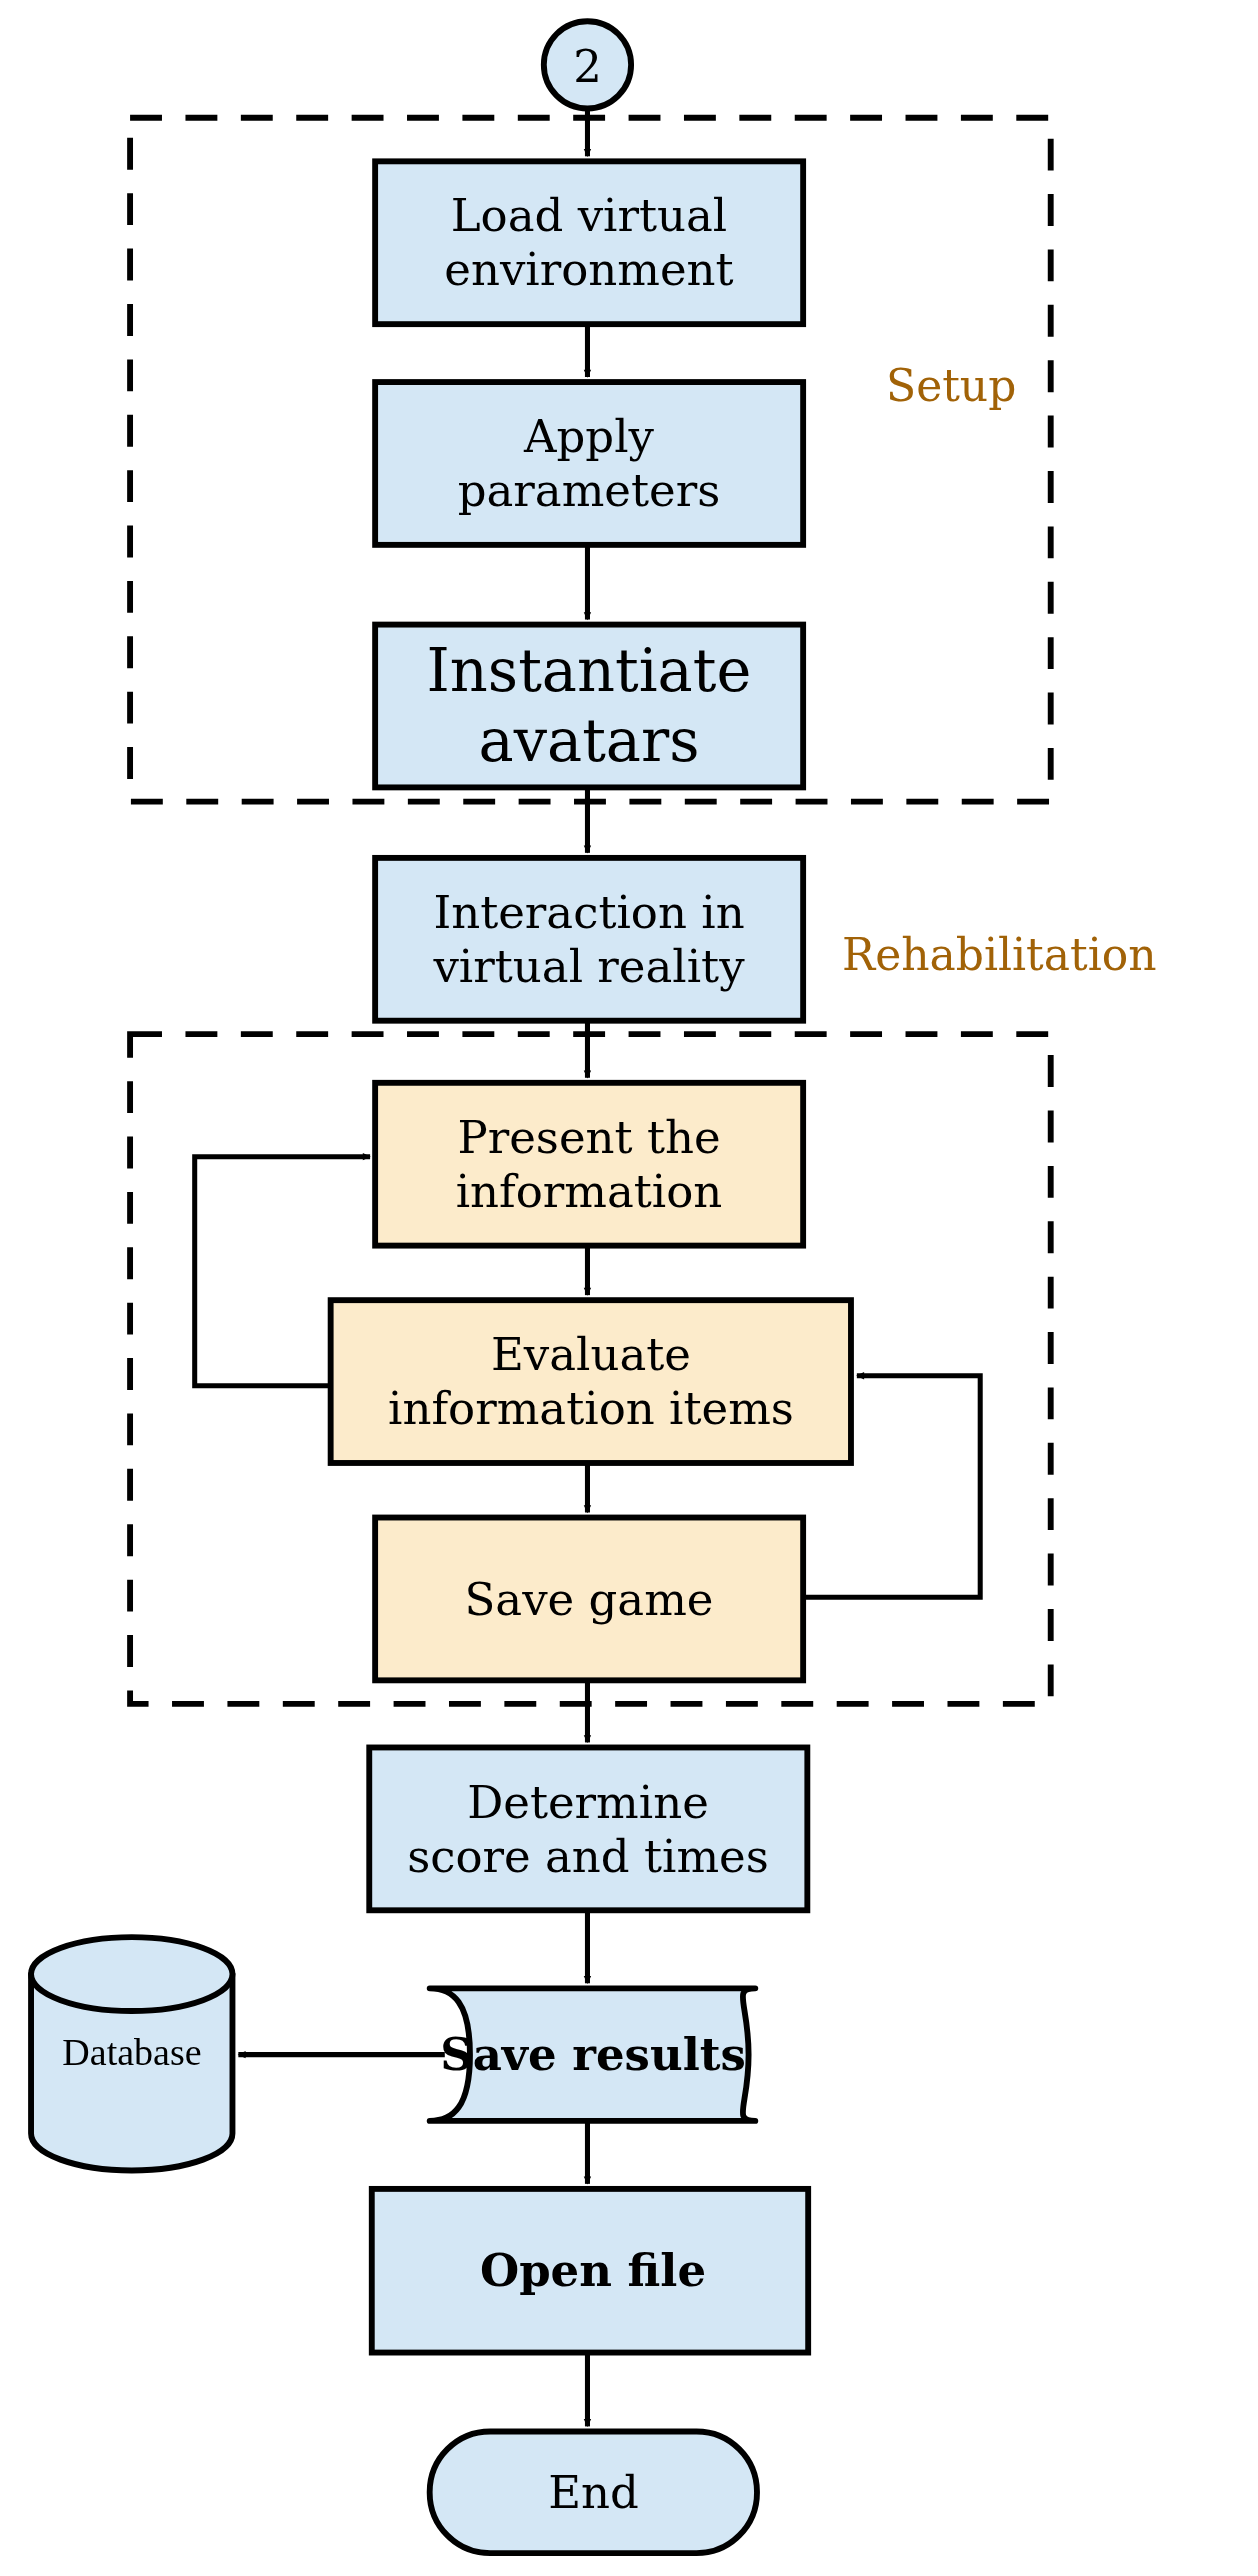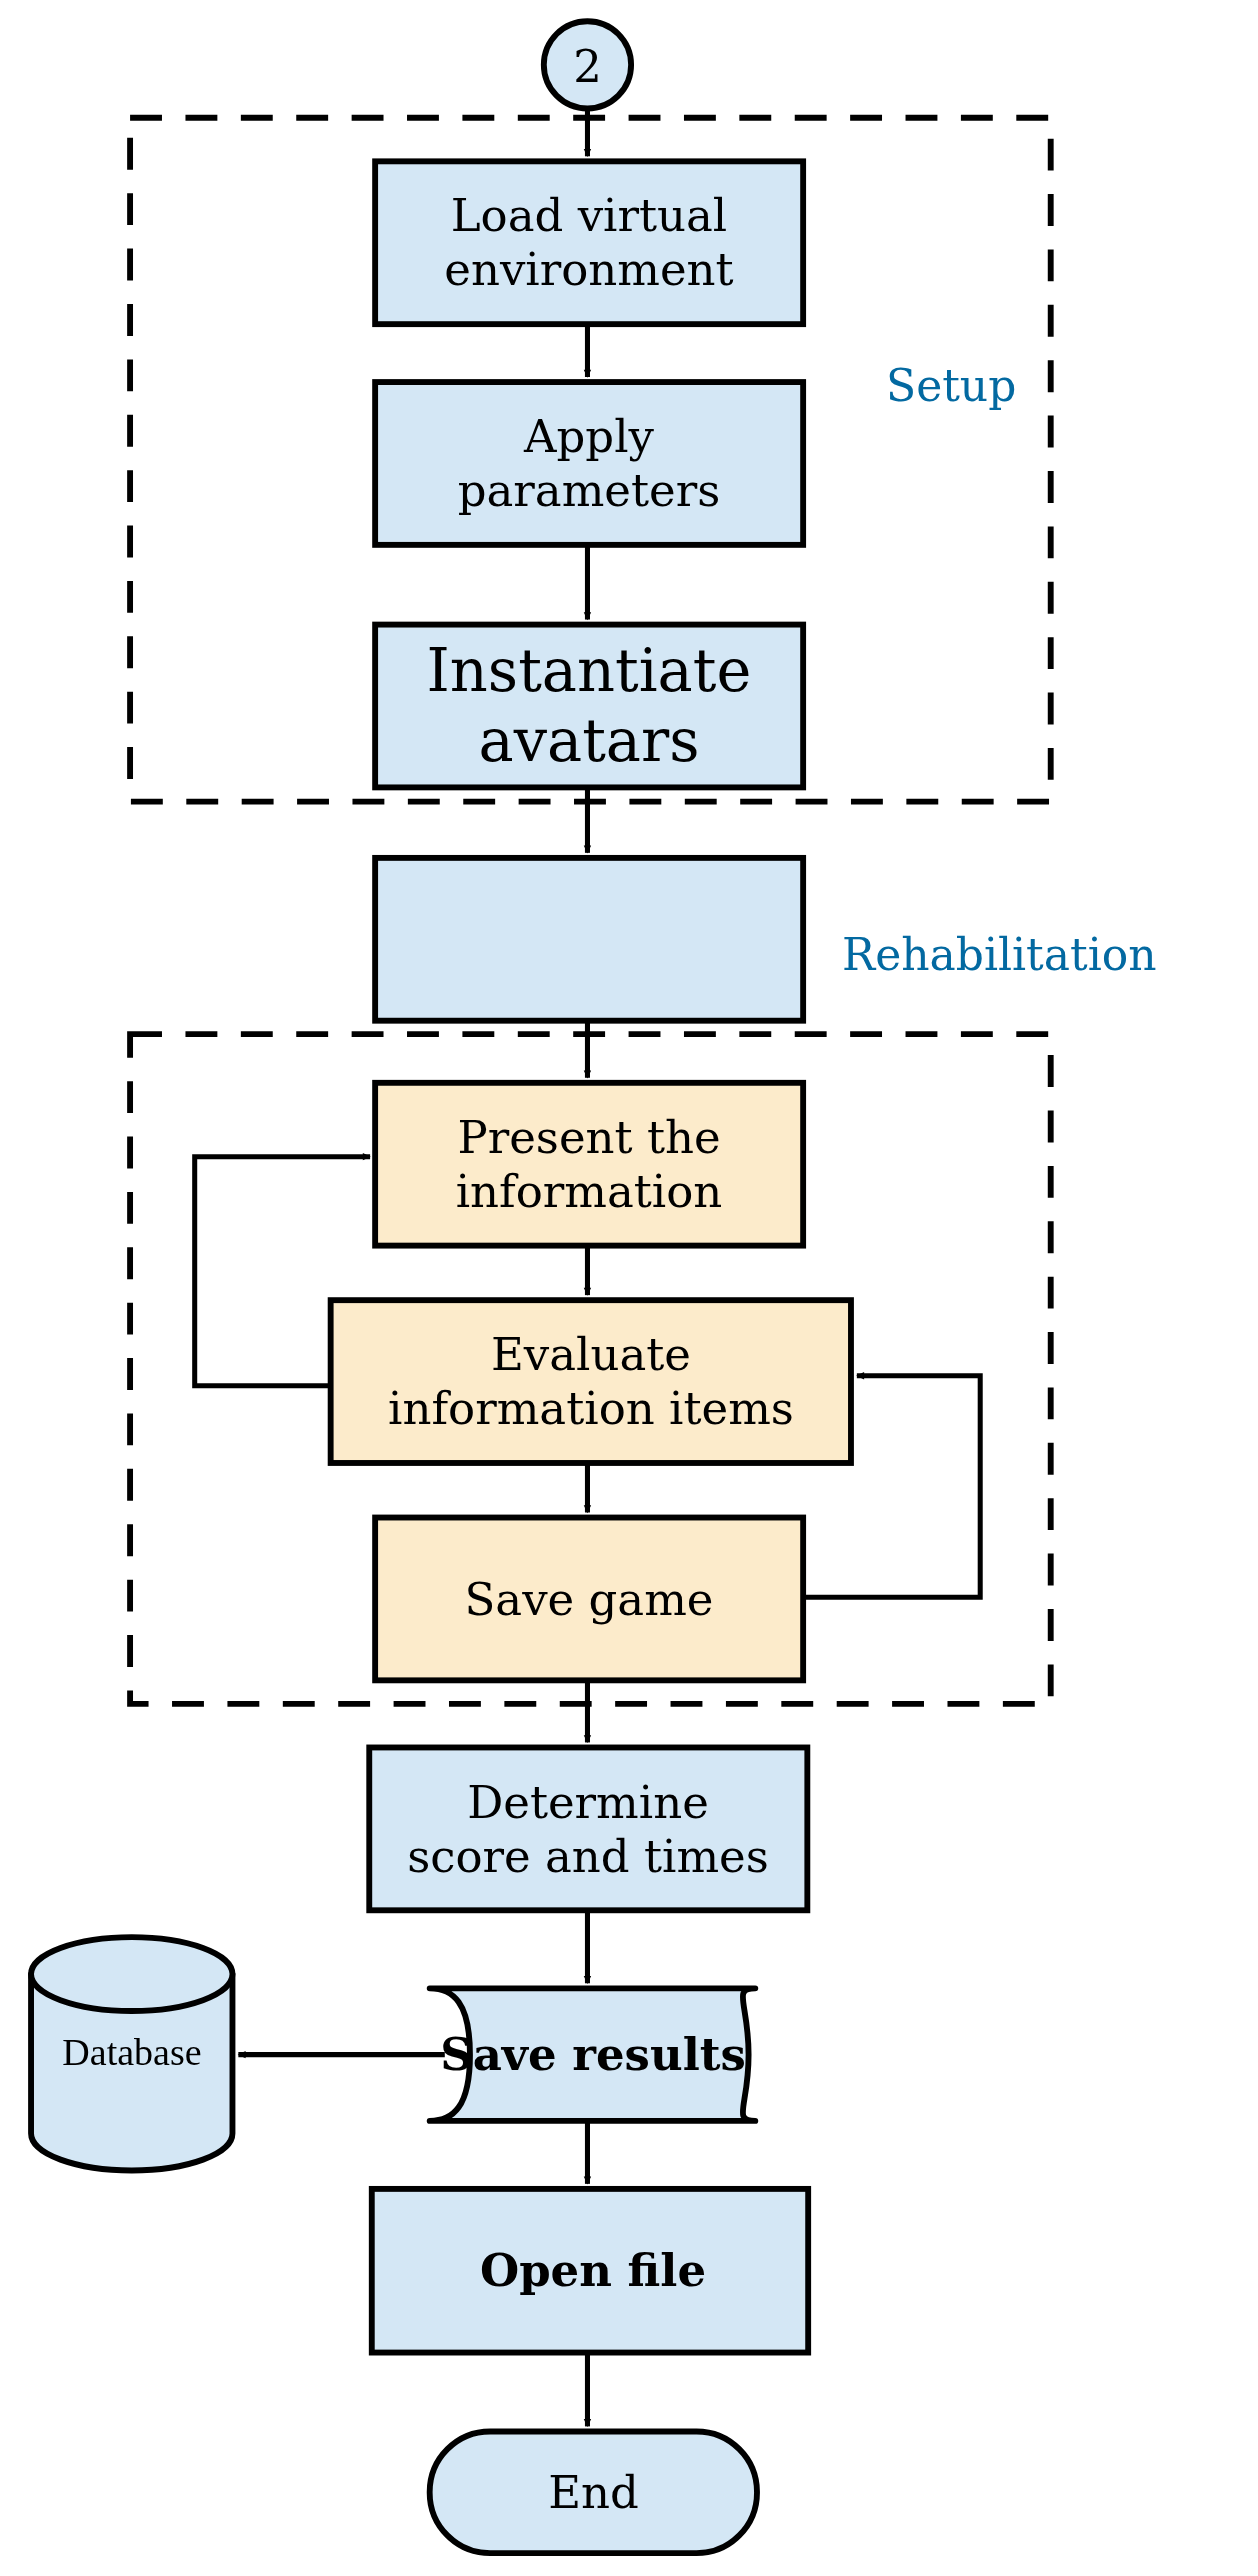--- a/index.html
+++ b/index.html
@@ -30,21 +30,21 @@
     align-items: center;
     justify-content: center;
     text-align: center;
     color: #000000;
     line-height: 1.18;
     pointer-events: none;
     white-space: pre-line;
   }
   .group-label {
     position: absolute;
-    color: #0369a1;
+    color: #a16207;
     line-height: 1;
     white-space: nowrap;
   }
 </style>
 </head>
 <body>
 
 <div id="canvas">
 
   <svg id="flow" viewBox="0 0 1499 3069" xmlns="http://www.w3.org/2000/svg">
@@ -116,20 +116,22 @@
 
   <div class="node-label" style="left:375px; top:161px; width:428px; height:163px; font-size:45px;">Load virtual
 environment</div>
 
   <div class="node-label" style="left:375px; top:382px; width:428px; height:163px; font-size:45px;">Apply
 parameters</div>
 
   <div class="node-label" style="left:375px; top:624px; width:428px; height:163px; font-size:59px;">Instantiate
 avatars</div>
 
+  <div class="node-label" style="left:375px; top:858px; width:428px; height:163px; font-size:45px;">Interaction in
+virtual reality</div>
 
   <div class="node-label" style="left:375px; top:1083px; width:428px; height:163px; font-size:45px;">Present the
 information</div>
 
   <div class="node-label" style="left:331px; top:1300px; width:520px; height:163px; font-size:45px;">Evaluate
 information items</div>
 
   <div class="node-label" style="left:375px; top:1518px; width:428px; height:163px; font-size:45px;">Save game</div>
 
   <div class="node-label" style="left:369px; top:1748px; width:438px; height:163px; font-size:45px;">Determine

